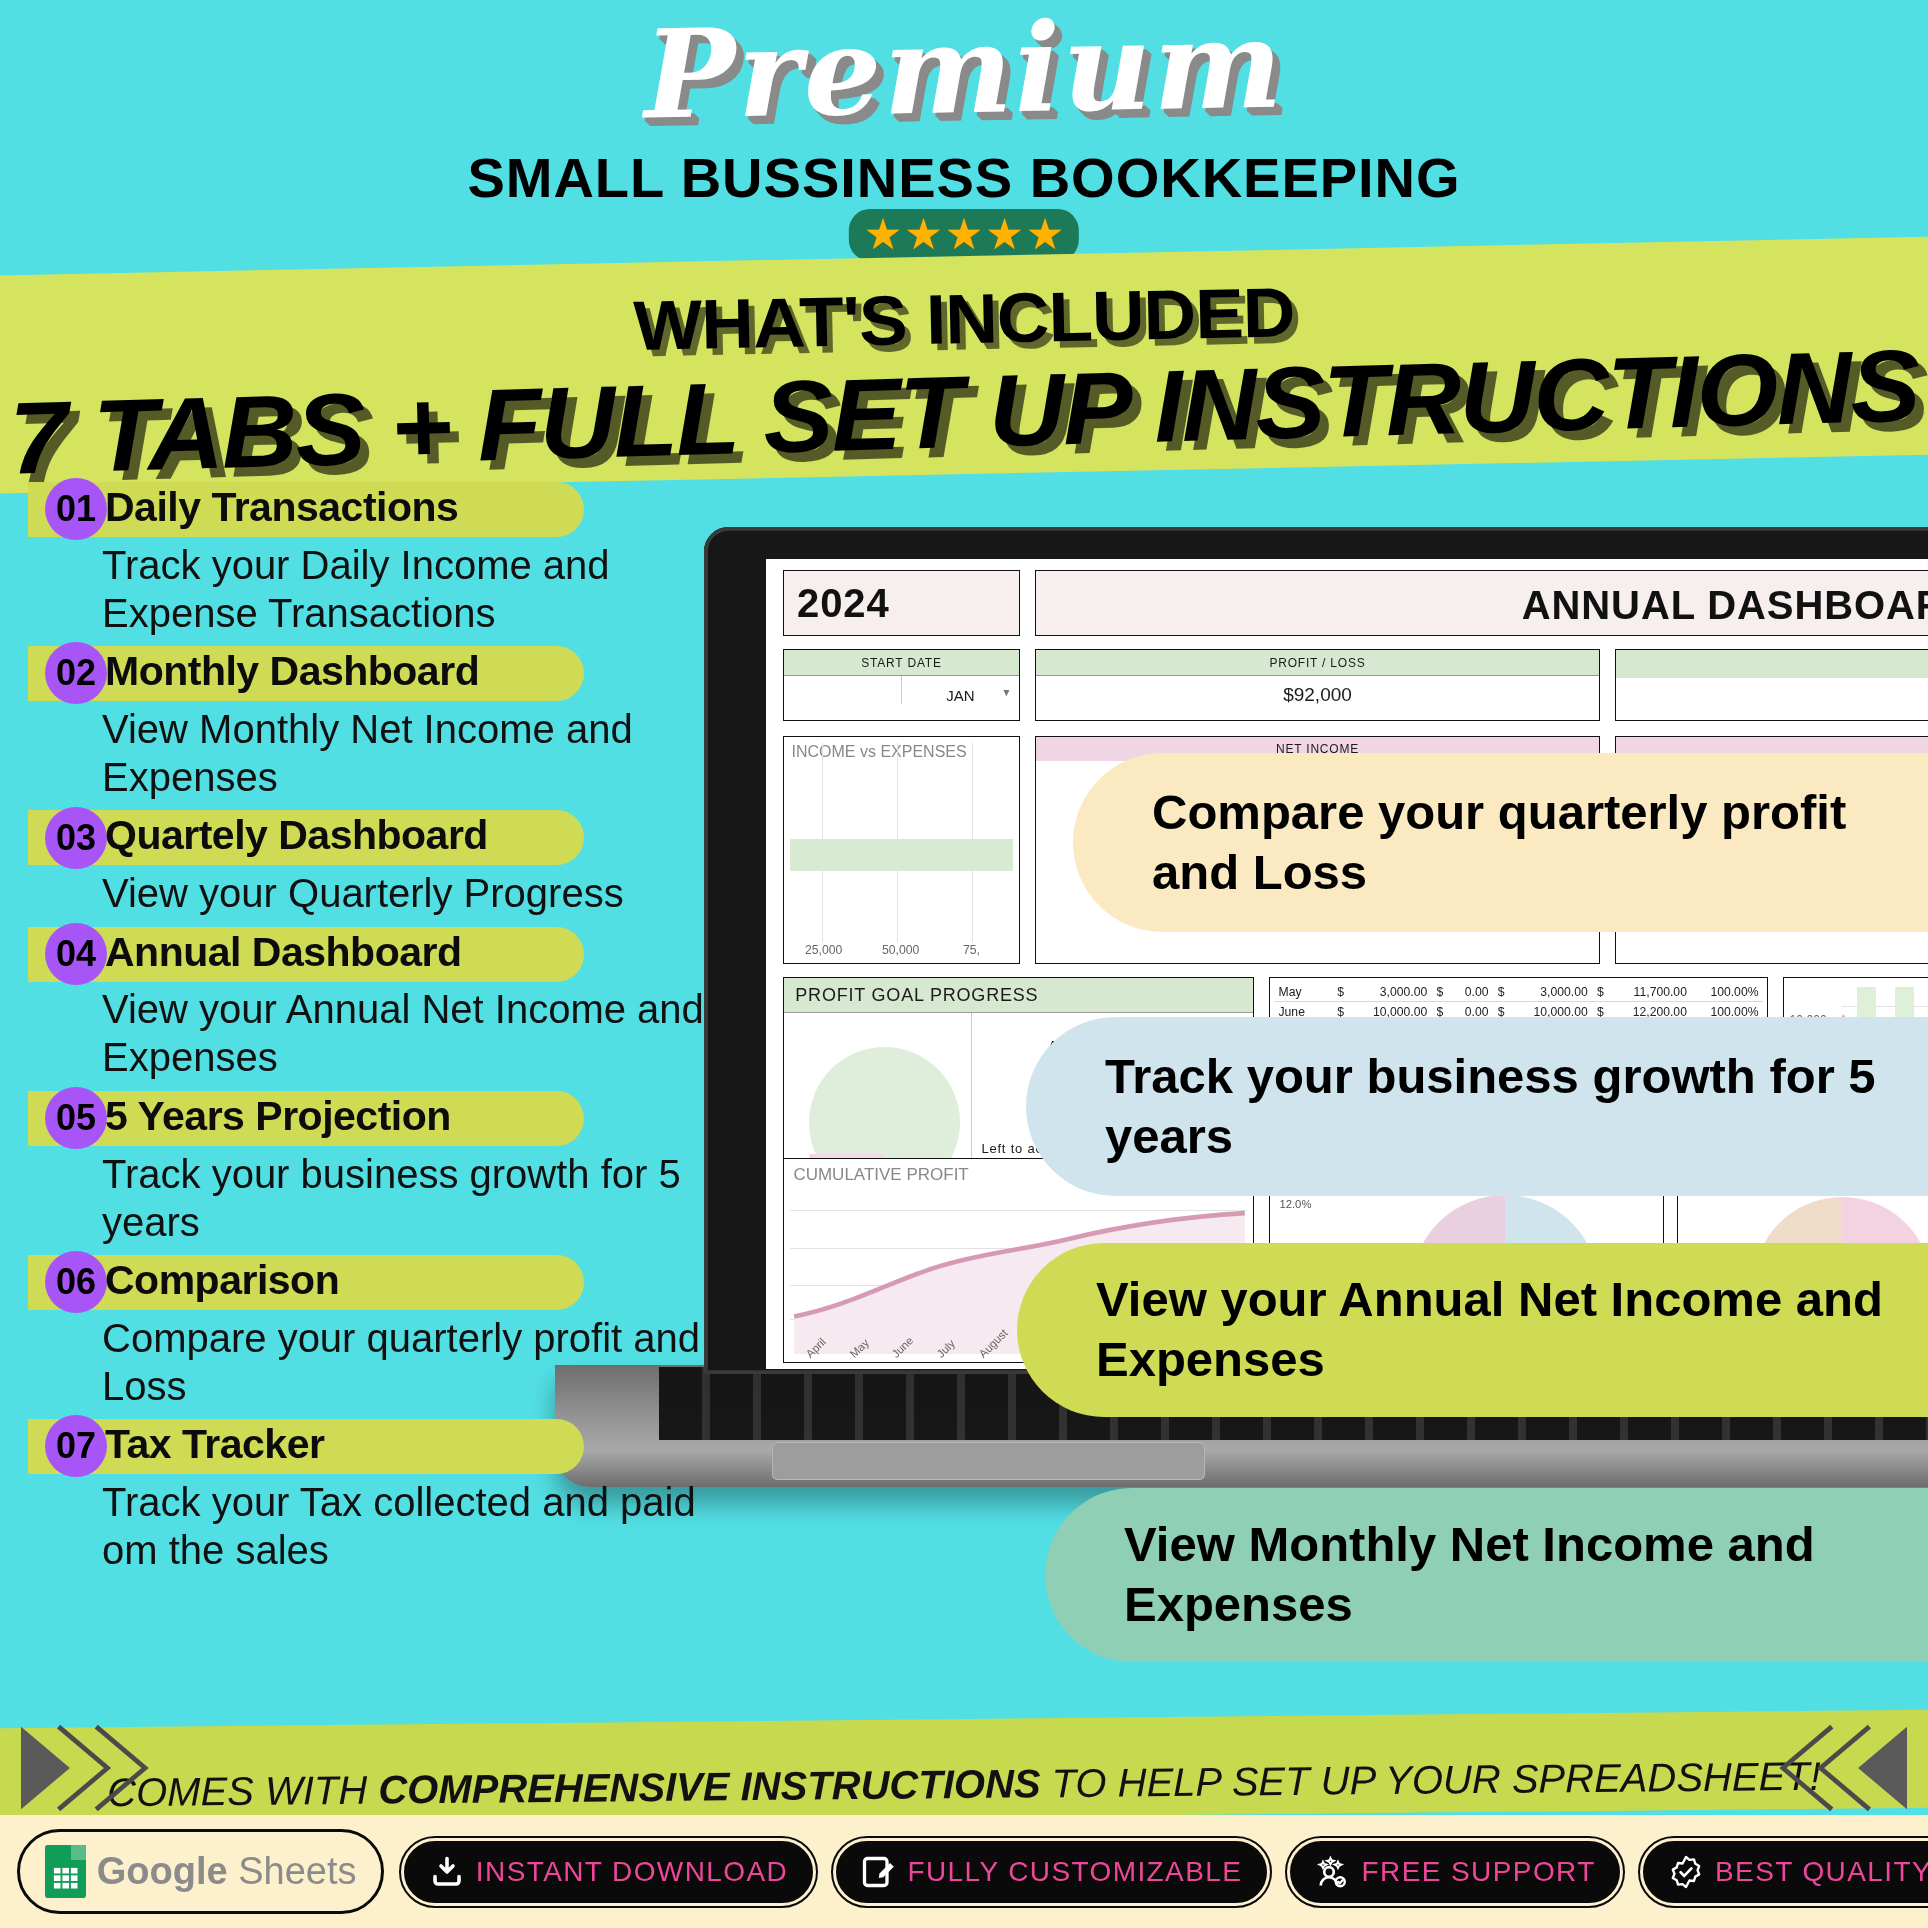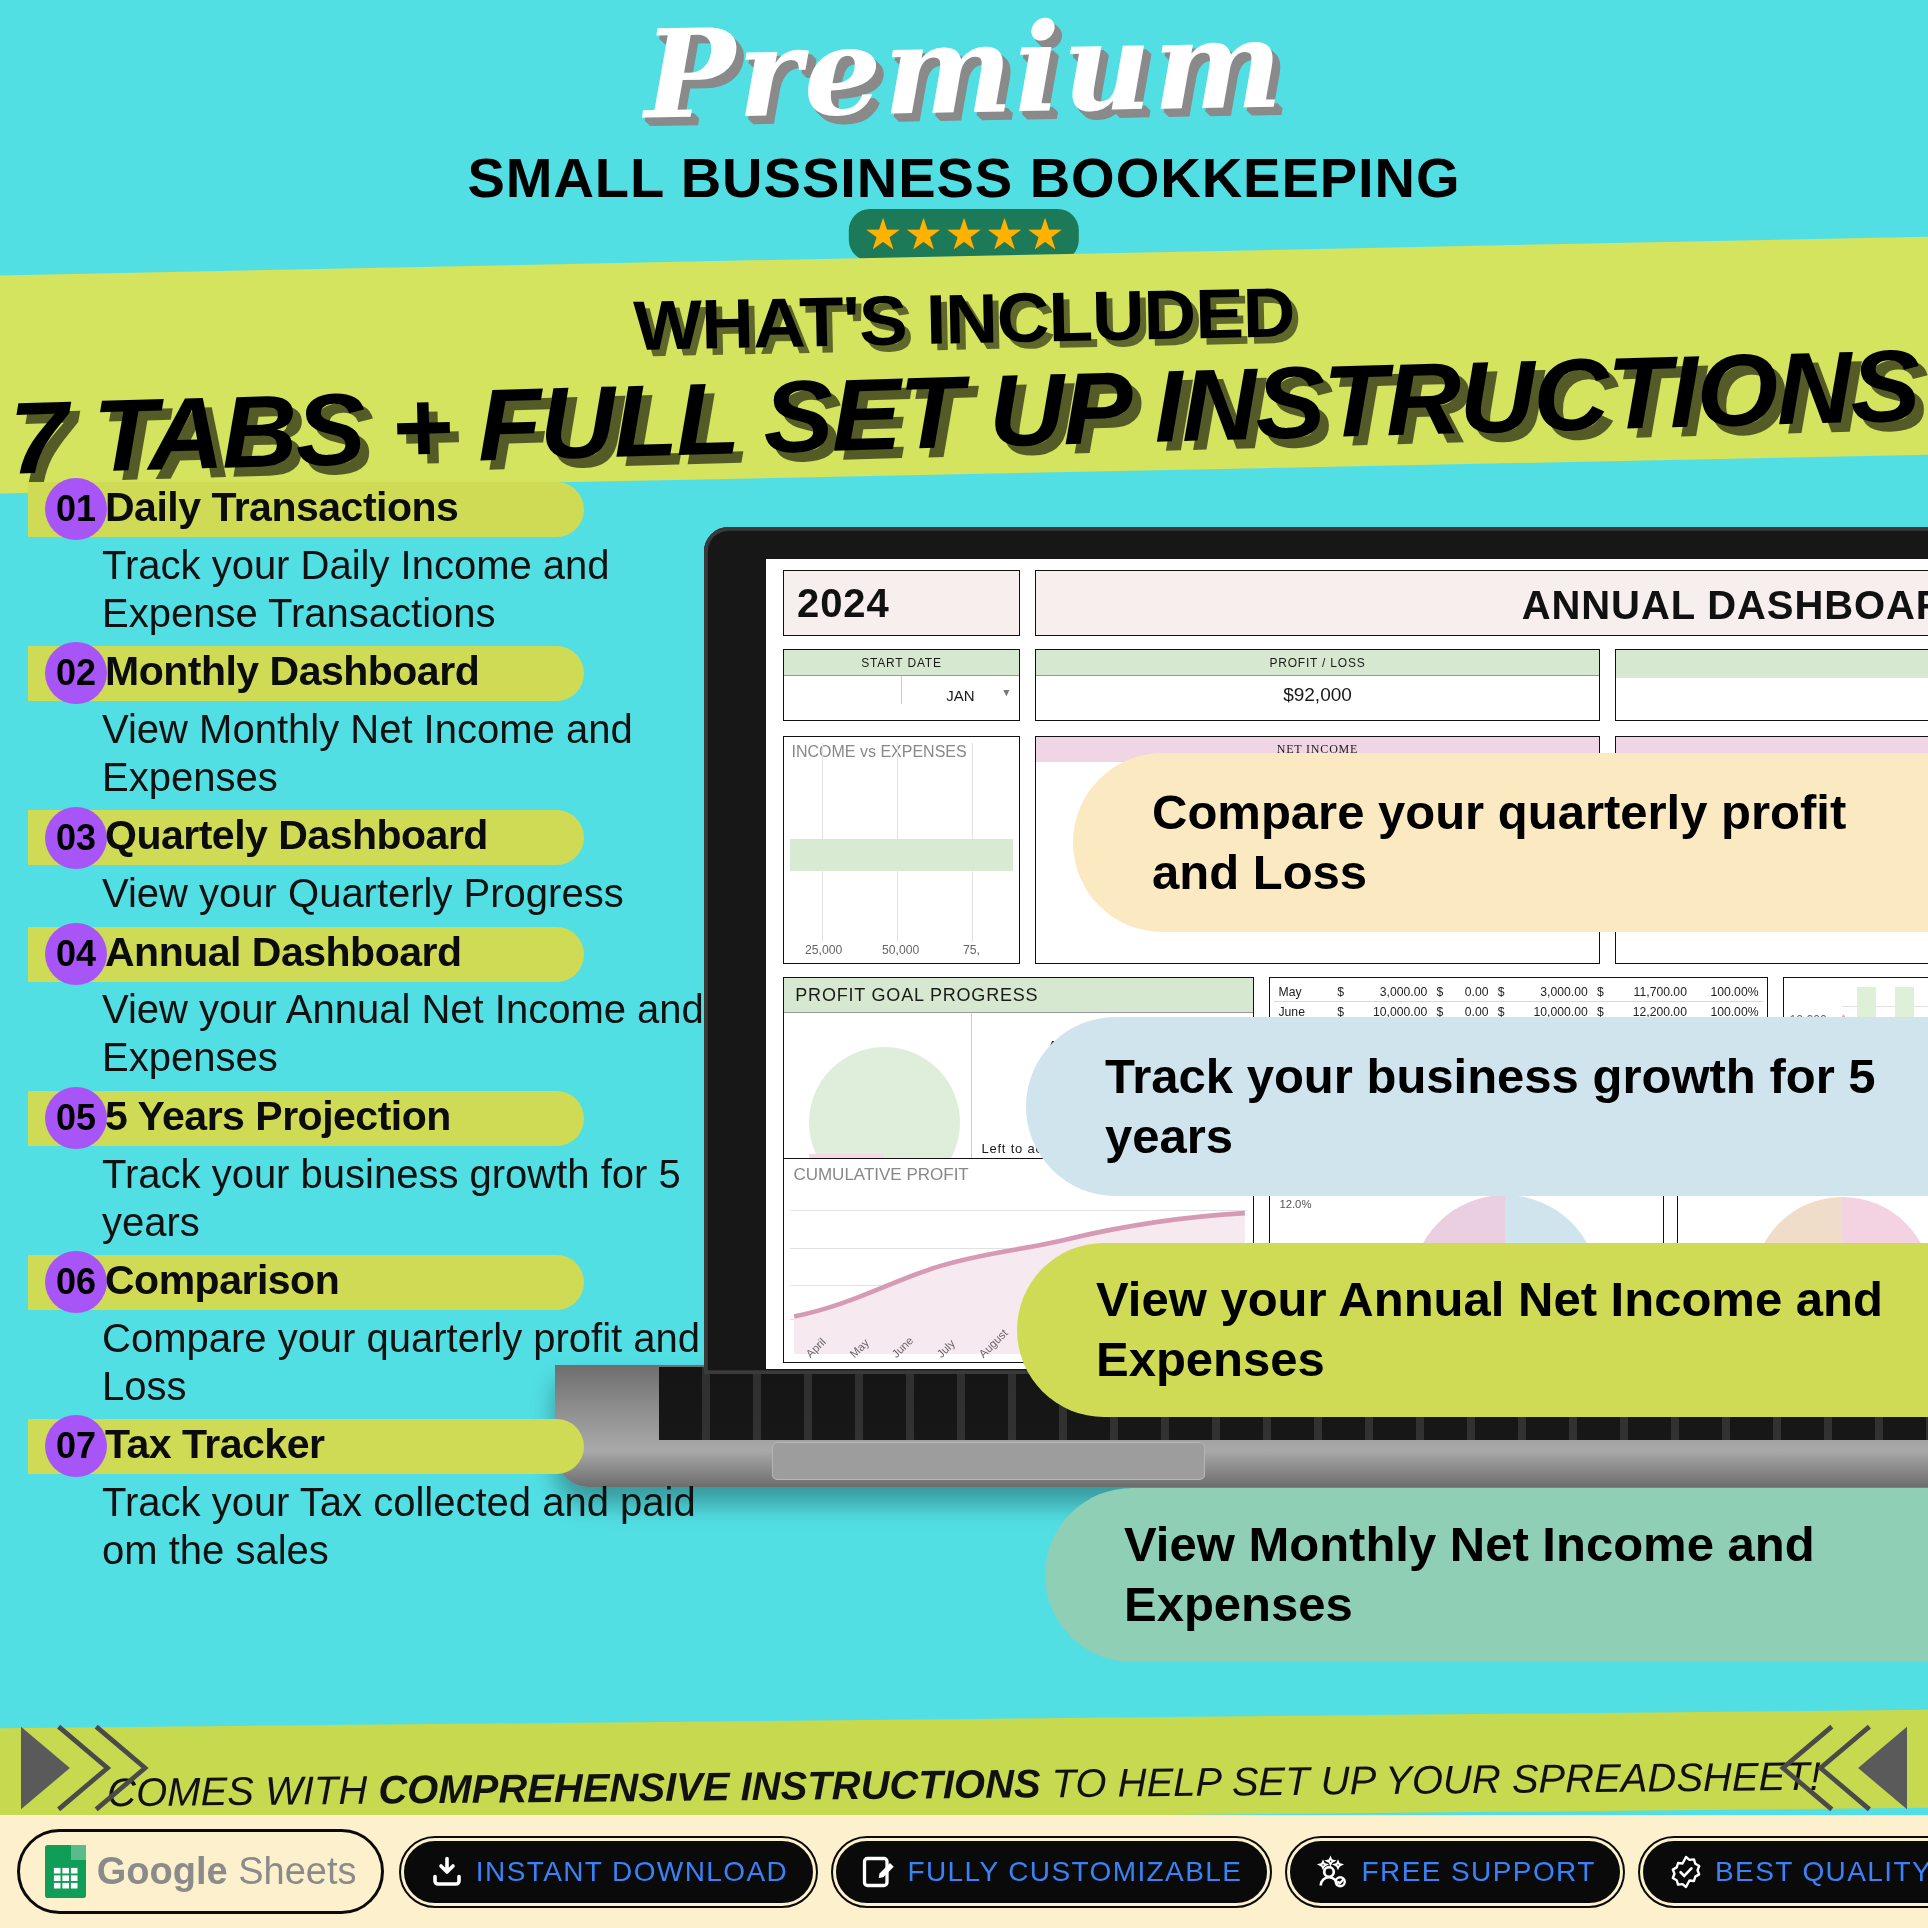--- a/index.html
+++ b/index.html
@@ -204,21 +204,21 @@
   #footer-strip {
     position: absolute; left: 0; bottom: 0; width: 1928px; height: 113px;
     background: #fdf0cd; z-index: 15;
     display: flex; align-items: center; gap: 17px; padding: 0 17px;
   }
   .badge {
     display: flex; align-items: center; gap: 11.3px;
     border-radius: 56px; padding: 13px 24.5px;
     font-size: 28px; letter-spacing: 1.4px; white-space: nowrap;
   }
-  .badge.dark { background: #0a0a0a; color: #3b82f6; border: 3.8px solid #fdf0cd; outline: 2.8px solid #0a0a0a; }
+  .badge.dark { background: #0a0a0a; color: #ec4899; border: 3.8px solid #fdf0cd; outline: 2.8px solid #0a0a0a; }
   .badge.light { background: #fdf0cd; color: #8b8b8b; border: 3.8px solid #0a0a0a; }
   .gs-logo { width: 41px; height: 53px; position: relative; }
   .gs-logo .pg { position:absolute; inset:0; background:#0f9d58; border-radius:2.8px; }
   .gs-logo .fold { position:absolute; right:0; top:0; width:15px; height:15px; background:#57bb8a; }
   .gs-logo .grid {
     position:absolute; left:7.5px; top:21px; width:26px; height:22.6px; background:#fff;
     background-image: linear-gradient(#0f9d58 1.9px, transparent 1.9px), linear-gradient(90deg,#0f9d58 1.9px, transparent 1.9px);
     background-size: 8.5px 7.5px;
   }
   .gs-text { font-size: 38px; color: #8b8b8b; letter-spacing: 0; }
@@ -346,21 +346,21 @@
             <div class="vgrid" style="left:38px;"></div>
             <div class="vgrid" style="left:113px;"></div>
             <div class="vgrid" style="left:188px;"></div>
             <div style="position:absolute; left:5.6px; top:102px; right:5.6px; height:32px; background:#d9ead2;"></div>
             <div class="axis-lbl" style="left:21px; bottom:5.6px;">25,000</div>
             <div class="axis-lbl" style="left:98px; bottom:5.6px;">50,000</div>
             <div class="axis-lbl" style="left:179px; bottom:5.6px;">75,</div>
           </div>
 
           <div class="cellbox" style="left:269px; top:177px; width:565px; height:228px;">
-            <div class="pnkband sm-label" style="padding:5px 0;font-family:Liberation Serif, serif;">NET INCOME</div>
+            <div class="pnkband sm-label" style="padding:5px 0;">NET INCOME</div>
           </div>
           <div class="cellbox" style="left:849px; top:177px; width:384px; height:228px;">
             <div class="pnkband" style="height:26px;"></div>
           </div>
 
           <div class="cellbox" style="left:17px; top:418px; width:471px; height:264px;">
             <div class="grnband sm-label" style="padding:6.6px 0; font-size:18px; text-align:left; padding-left:11.3px;">PROFIT GOAL PROGRESS</div>
             <div style="display:flex; height:220px; border-top:0.9px solid #999;">
               <div style="flex:0 0 188px; position:relative; border-right:0.9px solid #ccc;">
                 <div style="position:absolute; left:24.5px; top:34px; width:151px; height:151px; border-radius:50%; background:#dfeedb;"></div>

